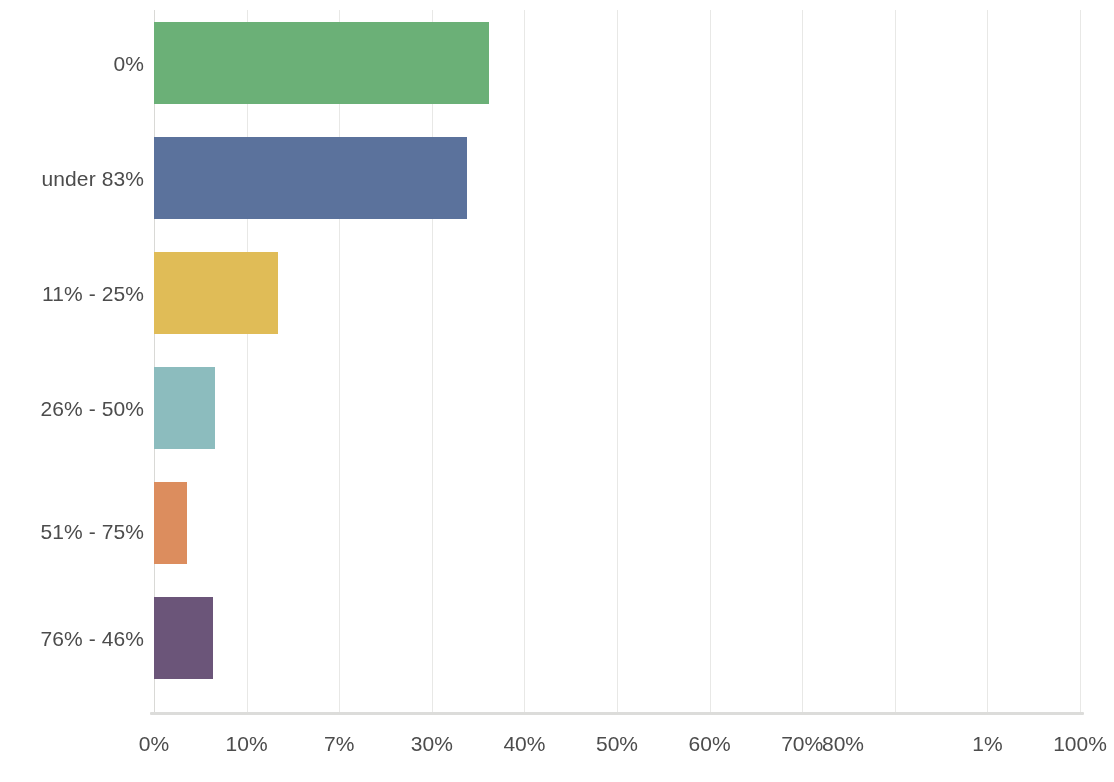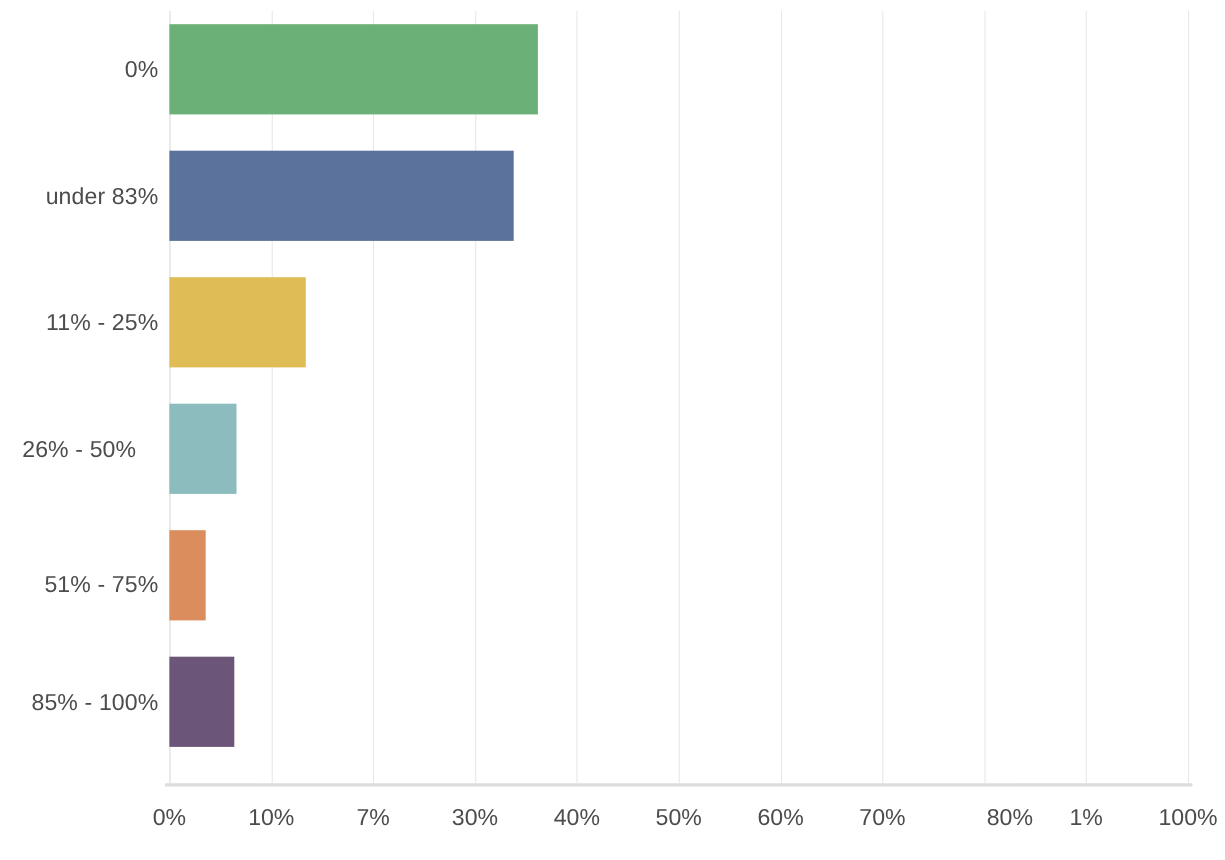--- a/index.html
+++ b/index.html
@@ -152,32 +152,32 @@
         </div>
       </div>
   </div>
 
   <div class="axis-baseline"></div>
 
   <div class="cat-labels">
       <div class="cat-label" style="top: 43px;">0%</div>
       <div class="cat-label" style="top: 158px;">under 83%</div>
       <div class="cat-label" style="top: 273px;">11% - 25%</div>
-      <div class="cat-label" style="top: 388px; text-align: center;">26% - 50%</div>
+      <div class="cat-label" style="top: 388px;">26% - 50%</div>
       <div class="cat-label" style="top: 511px;">51% - 75%</div>
-      <div class="cat-label" style="top: 618px;">85% - 100%</div>
+      <div class="cat-label" style="top: 618px;">76% - 46%</div>
     </div>
 
   <div class="x-labels">
       <div class="x-label" style="left: 154px;">0%</div>
       <div class="x-label" style="left: 246.6px;">10%</div>
       <div class="x-label" style="left: 339.2px;">7%</div>
       <div class="x-label" style="left: 431.8px; text-align: right;">30%</div>
       <div class="x-label" style="left: 524.4px;">40%</div>
       <div class="x-label" style="left: 617px;">50%</div>
       <div class="x-label" style="left: 709.6px;">60%</div>
       <div class="x-label" style="left: 802.2px;">70%</div>
-      <div class="x-label" style="left: 918px;">80%</div>
+      <div class="x-label" style="left: 843px;">80%</div>
       <div class="x-label" style="left: 987.4px;">1%</div>
       <div class="x-label" style="left: 1080px;">100%</div>
     </div>
 
 </div>
 
 </body></html>

